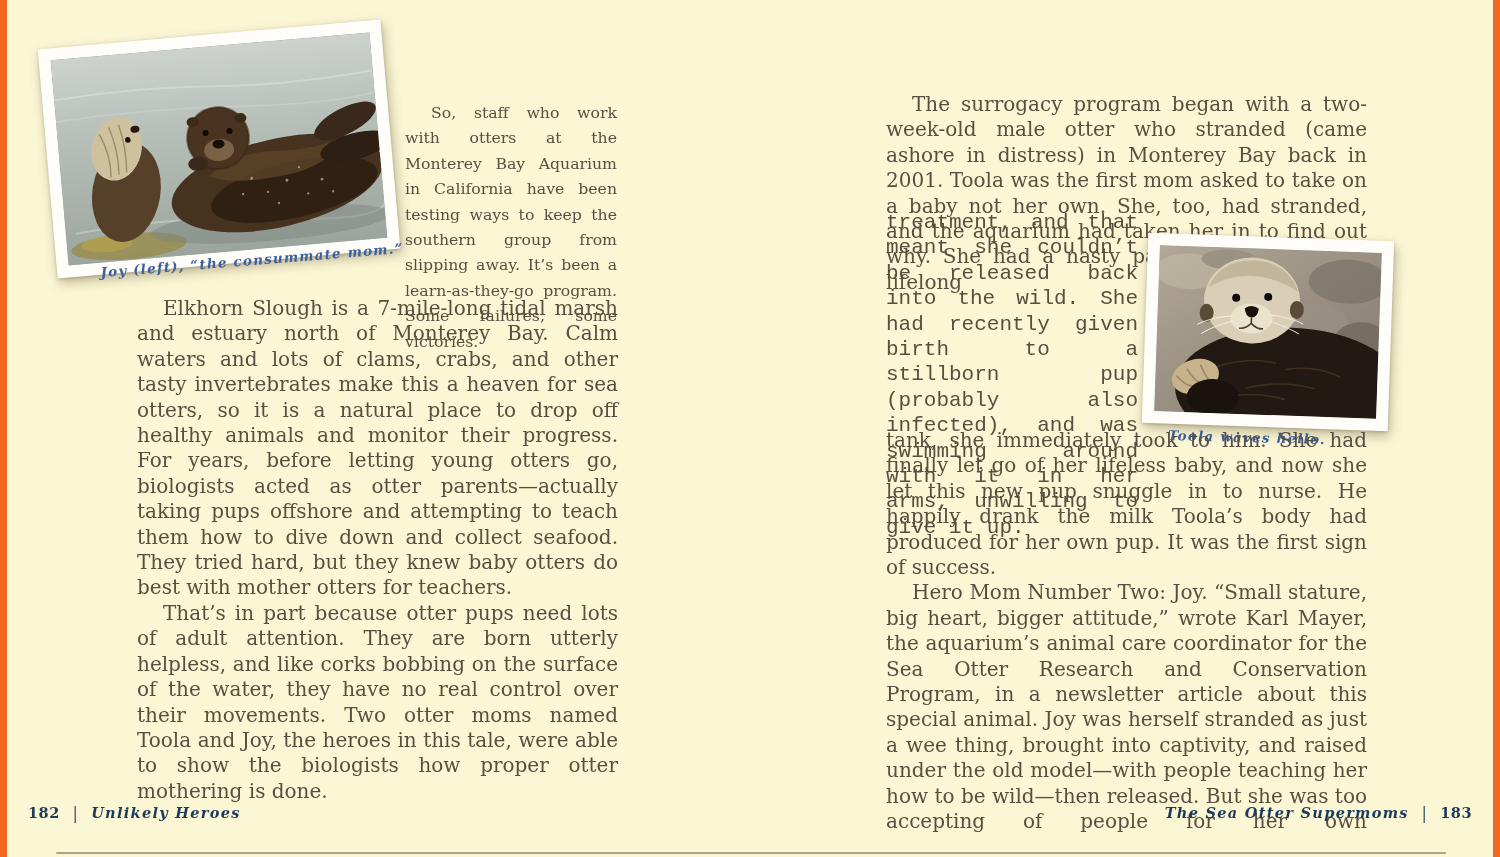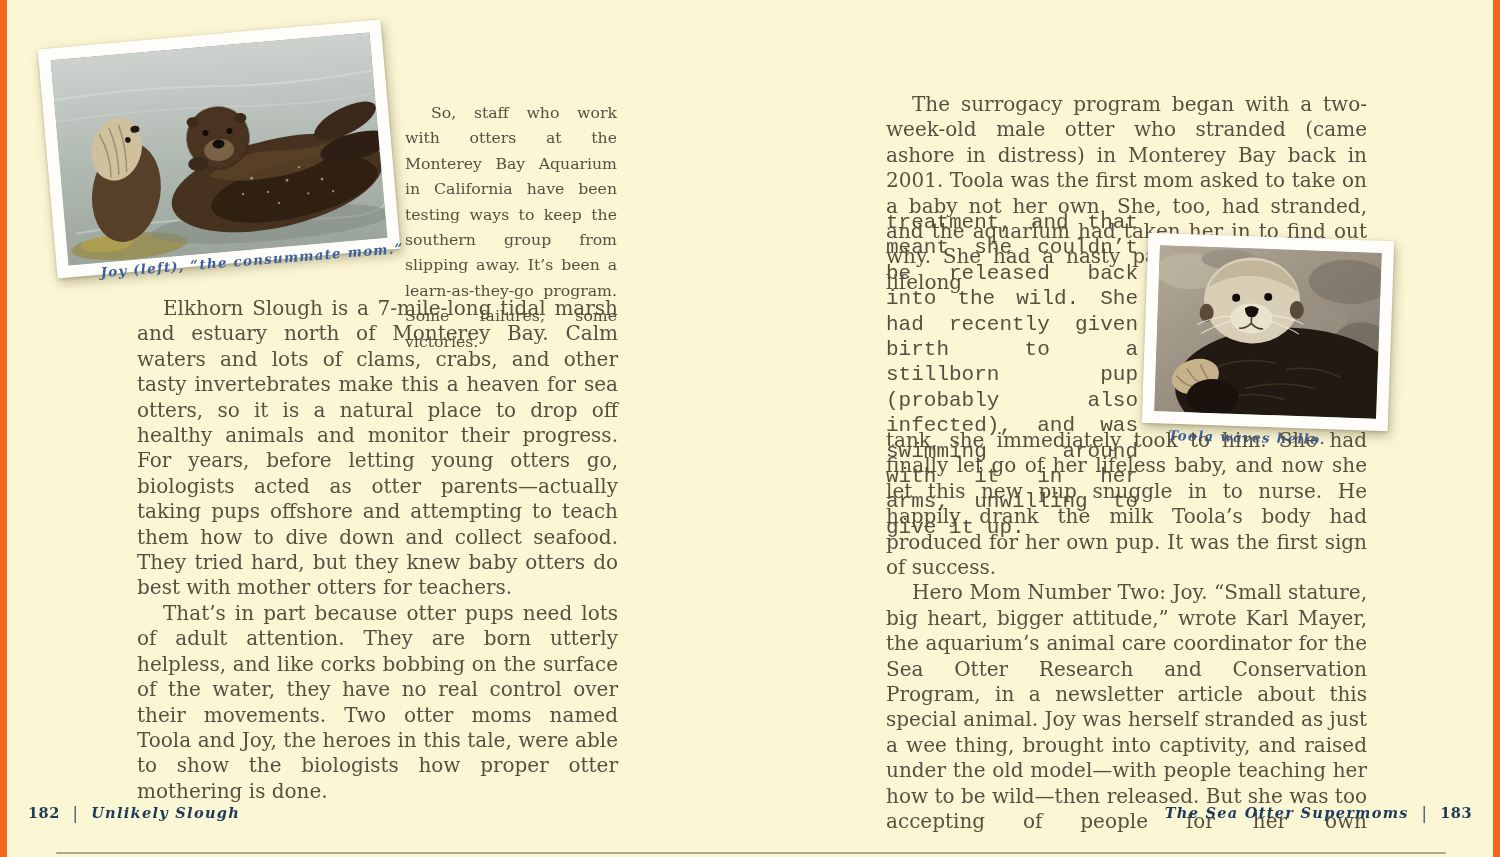--- a/index.html
+++ b/index.html
@@ -136,21 +136,21 @@
   <div class="bodytext colA last-just">
     <p class="ind">So, staff who work with otters at the Monterey Bay Aquarium in California have been testing ways to keep the southern group from slipping away. It’s been a learn-as-they-go program. Some failures, some victories.</p>
   </div>
 
   <div class="bodytext colB">
     <p class="ind">Elkhorn Slough is a 7-mile-long tidal marsh and estuary north of Monterey Bay. Calm waters and lots of clams, crabs, and other tasty invertebrates make this a heaven for sea otters, so it is a natural place to drop off healthy animals and monitor their progress. For years, before letting young otters go, biologists acted as otter parents—actually taking pups offshore and attempting to teach them how to dive down and collect seafood. They tried hard, but they knew baby otters do best with mother otters for teachers.</p>
     <p class="ind">That’s in part because otter pups need lots of adult atten­tion. They are born utterly helpless, and like corks bobbing on the surface of the water, they have no real control over their move­ments. Two otter moms named Toola and Joy, the heroes in this tale, were able to show the biologists how proper otter mothering is done.</p>
   </div>
 
   <div class="footer footer-left">
-    <span>182</span><span class="sep">|</span><span class="chap">Unlikely Slough</span>
+    <span>182</span><span class="sep">|</span><span class="chap">Unlikely Heroes</span>
   </div>
 
   <div class="bodytext colC last-just">
     <p class="ind">The surrogacy program began with a two-week-old male otter who stranded (came ashore in distress) in Monterey Bay back in 2001. Toola was the first mom asked to take on a baby not her own. She, too, had stranded, and the aquarium had taken her in to find out why. She had a nasty parasite that required lifelong</p>
   </div>
 
   <div class="bodytext colD">
     <p>treatment, and that meant she couldn’t be released back into the wild. She had recently given birth to a stillborn pup (probably also infected), and was swim­ming around with it in her arms, unwilling to give it up.</p>
   </div>
 

